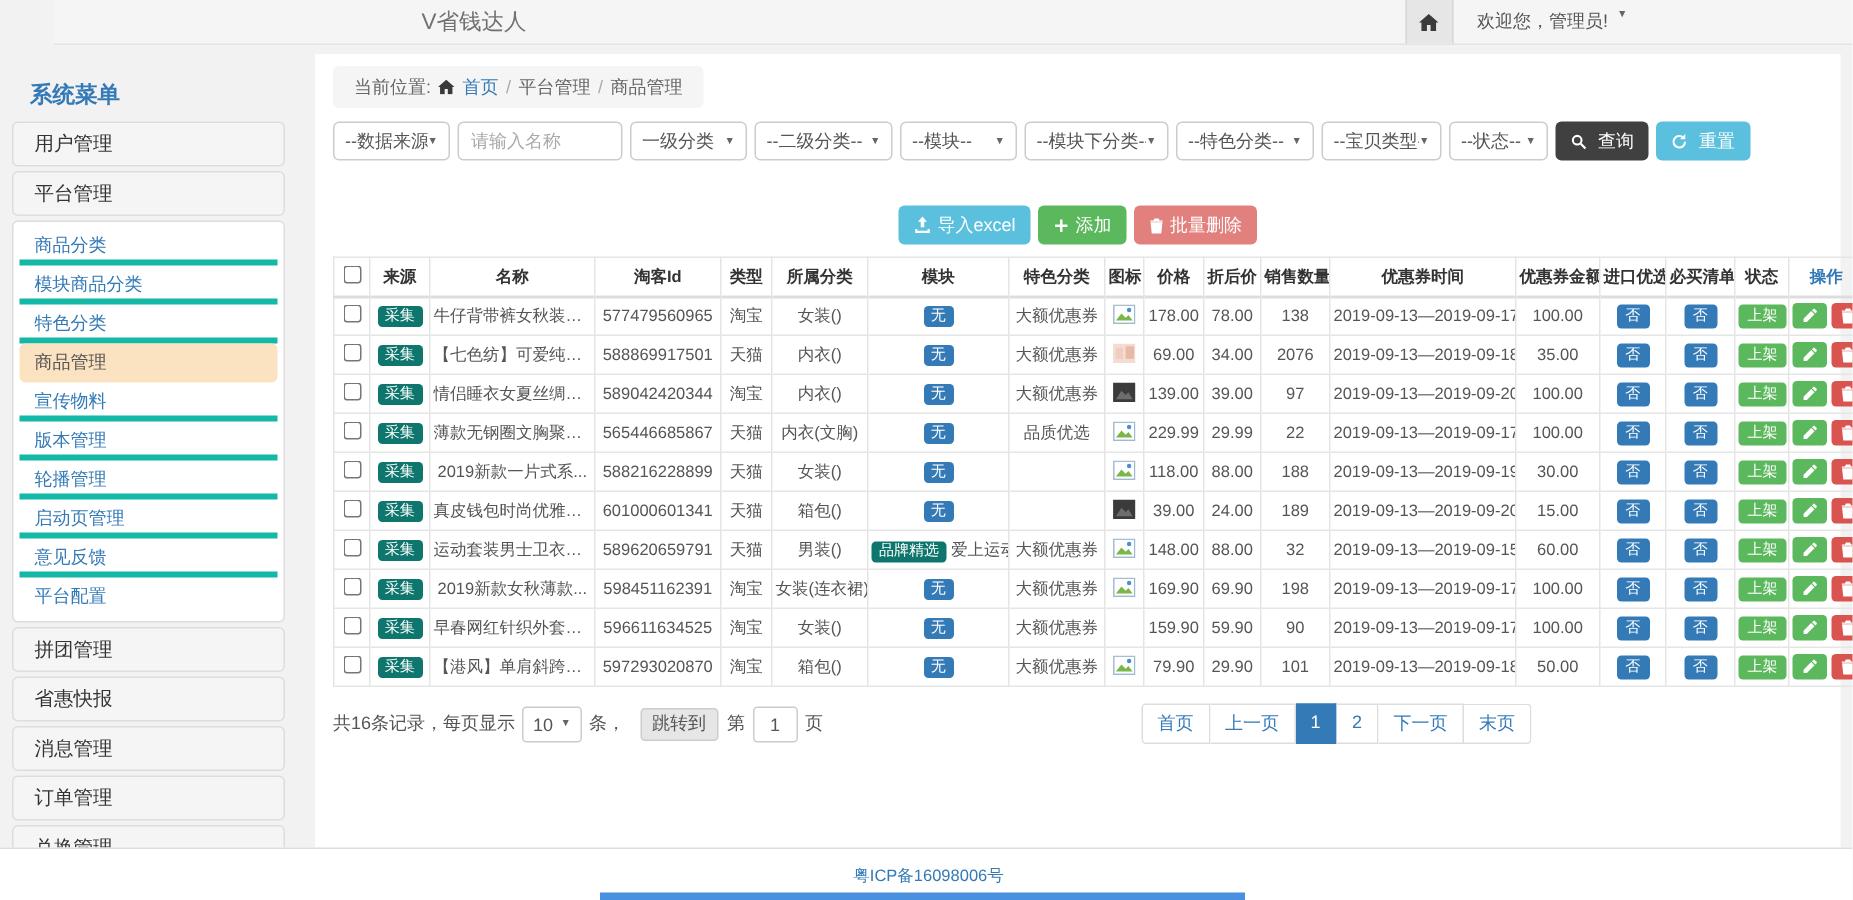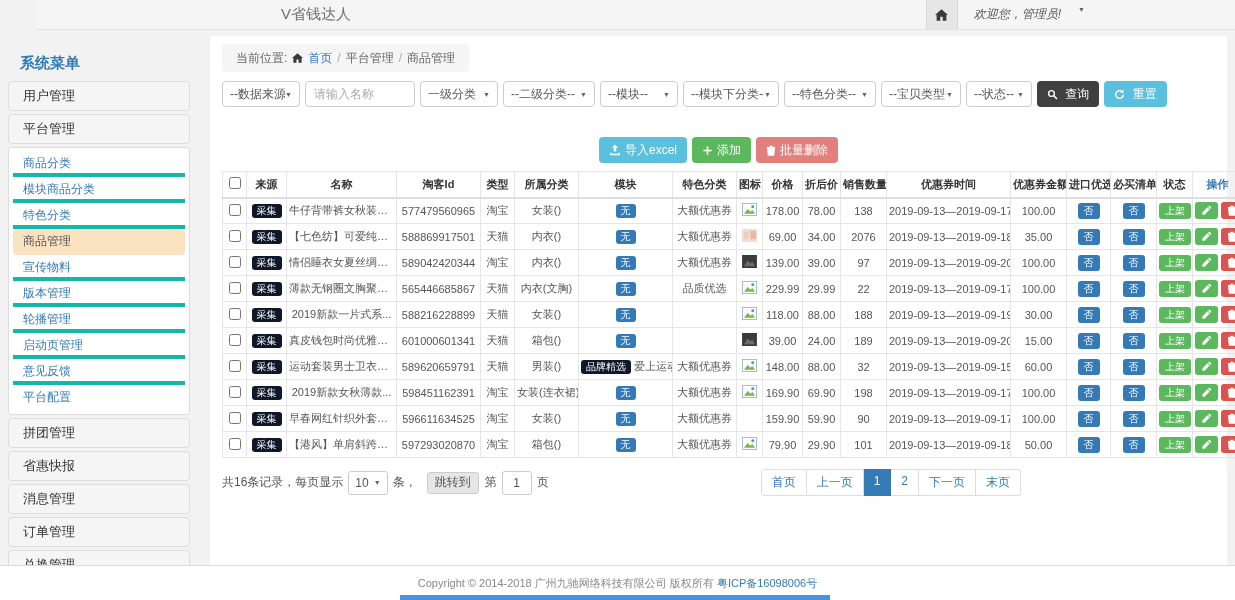--- a/index.html
+++ b/index.html
@@ -8,21 +8,21 @@
     position:relative; overflow:hidden; background:#f2f2f2;
     font-family:"Liberation Sans","DejaVu Sans",sans-serif; font-size:12px; color:#555;
   }
   
   .topbar { height:30px; background:#f5f5f5; border-bottom:1px solid #e3e3e3;
     display:flex; align-items:center; position:relative; z-index:3;margin-left:36px; }
   .brand { margin-left:245px; font-size:15px; color:#707070; }
   .topbar-right { margin-left:auto; display:flex; align-items:center; height:100%; }
   .home-btn { width:32px; height:100%; background:#e6e6e6; border-left:1px solid #d8d8d8;
     border-right:1px solid #d8d8d8; display:flex; align-items:center; justify-content:center; cursor:pointer; }
-  .welcome { margin:0 150px 0 16px; font-size:12px; color:#555; cursor:pointer; display:flex; align-items:flex-start; gap:17px;font-style:italic; }
+  .welcome { margin:0 150px 0 16px; font-size:12px; color:#555; cursor:pointer; display:flex; align-items:flex-start; gap:6px; }
   .caret { font-size:7px; color:#666; }
   
   .sidebar { position:absolute; left:8px; top:44px; width:182px; z-index:1; }
   .menu-title { color:#337ab7; font-size:15px; font-weight:bold; padding:10px 12px 8px; }
   .acc-item { background:#f5f5f5; border:1px solid #ddd; border-radius:4px; margin-bottom:3px;
     padding:0 14px; height:30px; line-height:28px; font-size:13px; color:#333; cursor:pointer; }
   .acc-panel { background:#fff; border:1px solid #ddd; border-radius:4px; margin-bottom:3px; padding:3px 4px; }
   .sub-item { height:26px; line-height:25px; padding:0 10px; font-size:12px; color:#337ab7;
     border-bottom:4px solid #14b8a6; cursor:pointer; }
   .sub-item:last-child { border-bottom:none; }
@@ -49,21 +49,21 @@
   
   .toolbar { display:flex; justify-content:center; gap:5px; margin-top:30px; }
   
   table { width:100%; border-collapse:collapse; table-layout:fixed; margin-top:8px; }
   th,td { border:1px solid #e5e5e5; font-size:11px; color:#555; text-align:center;
     padding:2px 2px; height:26px; overflow:hidden; white-space:nowrap; }
   th { color:#333; font-weight:bold; border-bottom:2px solid #ddd;margin-left:44px; }
   th.op-head { color:#337ab7; }
   td.name-cell { text-overflow:ellipsis; }
   .badge { display:inline-block; border-radius:3px; padding:2px 5px; font-size:10px; color:#fff; line-height:1; }
-  .badge-orange { background:#0f172a; }
+  .badge-orange { background:#0f766e; }
   .badge-blue { background:#337ab7; }
   .mini-btn { display:inline-flex; align-items:center; justify-content:center; border:none; border-radius:3px;
     color:#fff; font-size:10px; padding:3px 6px; cursor:pointer; line-height:1; }
   .mini-blue { background:#337ab7; }
   .mini-green { background:#5cb85c; }
   .mini-red { background:#d9534f; }
   .op-group { display:inline-flex; gap:3px; }
   .module-extra { color:#555; margin-left:3px; }
   input[type=checkbox] { width:12px; height:12px; cursor:pointer; }
   
@@ -646,15 +646,15 @@
         <span class="pg-item">上一页</span>
         <span class="pg-item active">1</span>
         <span class="pg-item">2</span>
         <span class="pg-item">下一页</span>
         <span class="pg-item">末页</span>
       </div>
   </div>
 </div>
 
 <div class="footer">
-  <span>Copyright © 2014-2018 广州九驰网络科技有限公司 版权所有</span>&nbsp;<span class="link">粤ICP备16098006号</span>
+  &nbsp;<span class="link">粤ICP备16098006号</span>
 </div>
 <div class="hscroll"></div>
 
 </body></html>

